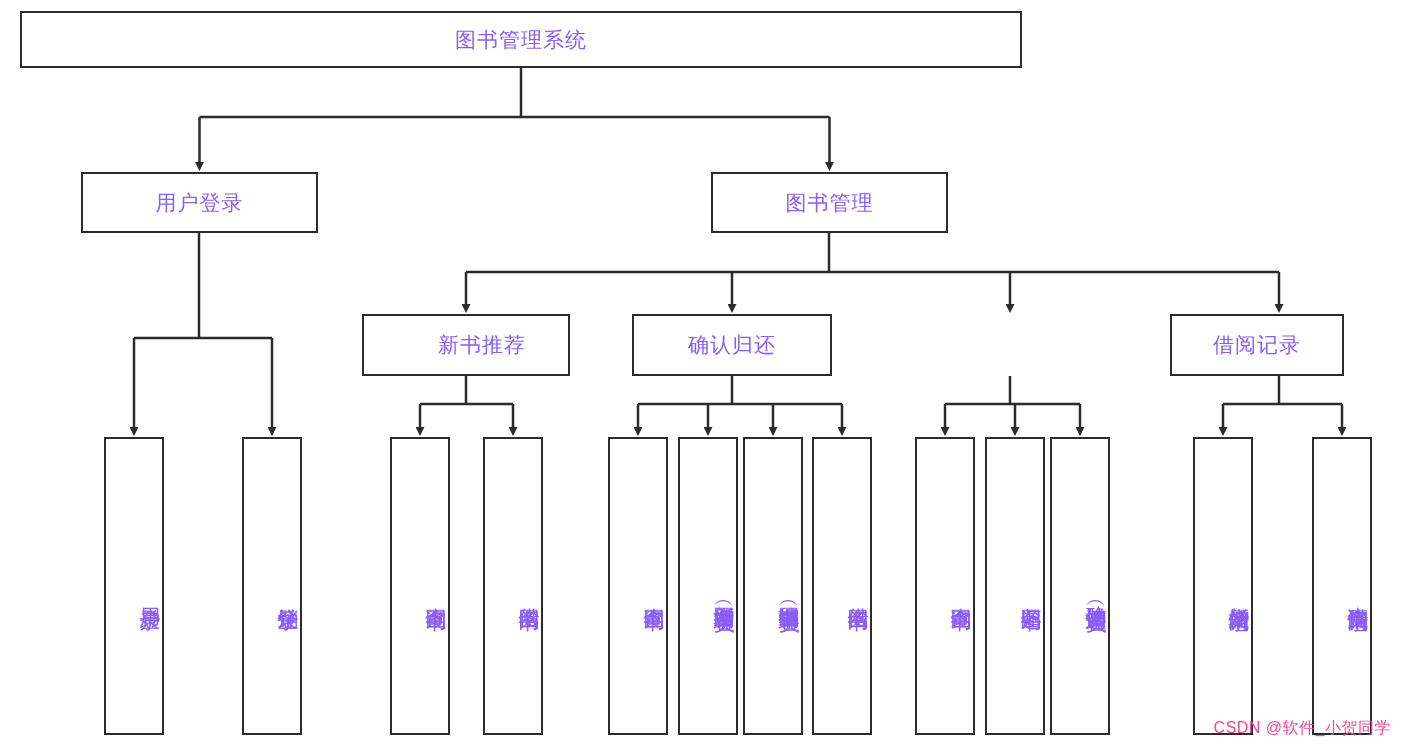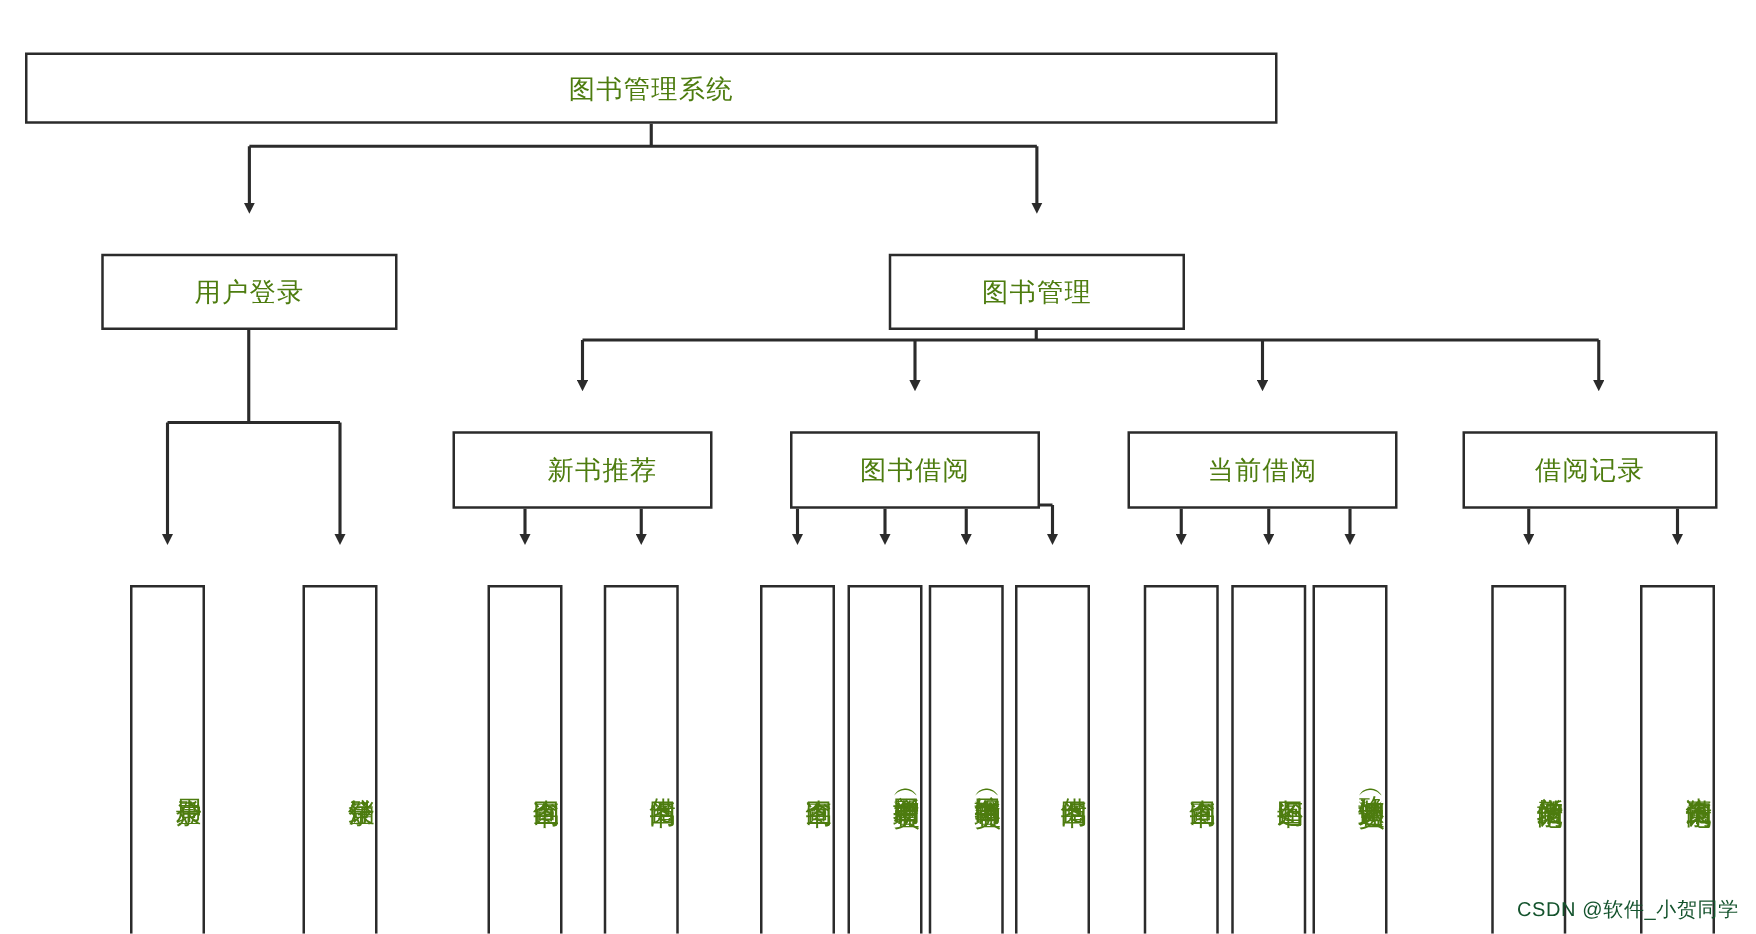--- a/index.html
+++ b/index.html
@@ -26,22 +26,21 @@
     pointer-events: none;
   }
   .node {
     position: absolute;
     box-sizing: border-box;
     border: 2px solid #2b2b2b;
     background: #ffffff;
     display: flex;
     align-items: center;
     justify-content: center;
-    color: #4d7c0f;
-    margin-top: 31px;
+    color: #8b5cf6;
   }
   .node-h {
     font-size: 21px;
     letter-spacing: 1px;
   }
   .node-v {
     writing-mode: vertical-rl;
     text-orientation: upright;
     font-size: 21px;
     line-height: 1.18;
@@ -51,21 +50,21 @@
   }
   .node-v span {
     writing-mode: vertical-rl;
     text-orientation: upright;
   }
   #watermark {
     position: absolute;
     right: 14px;
     bottom: 8px;
     font-size: 16px;
-    color: #14532d;
+    color: #ec4899;
     letter-spacing: 0.5px;
     white-space: nowrap;
   }
 </style>
 </head>
 <body>
 
 <div id="canvas">
 
   <svg id="edges" viewBox="0 0 1405 747" xmlns="http://www.w3.org/2000/svg">
@@ -119,26 +118,23 @@
     <span>用户登录</span>
   </div>
   <div class="node node-h" style="left: 711px; top: 172px; width: 237px; height: 61px; font-family: Liberation Serif, serif;">
     <span>图书管理</span>
   </div>
 
   <div class="node node-h" style="left: 362px; top: 314px; width: 208px; height: 62px; padding-left: 32px;">
     <span>新书推荐</span>
   </div>
   <div class="node node-h" style="left: 632px; top: 314px; width: 200px; height: 62px;">
-    <span>图书借阅</span>
+    <span>确认归还</span>
   </div>
-  <div class="node node-h" style="left: 902px; top: 314px; width: 216px; height: 62px;">
-    <span>当前借阅</span>
-  </div>
-  <div class="node node-h" style="left: 1170px; top: 314px; width: 204px; height: 62px;">
+  <div class="node node-h" style="left: 1170px; top: 314px; width: 174px; height: 62px;">
     <span>借阅记录</span>
   </div>
 
   <div class="node node-v" style="left: 104px; top: 437px; width: 60px; height: 298px;">
     <span>用户登录</span>
   </div>
   <div class="node node-v" style="left: 242px; top: 437px; width: 60px; height: 298px;">
     <span>注销登录</span>
   </div>
   <div class="node node-v" style="left: 390px; top: 437px; width: 60px; height: 298px;">

